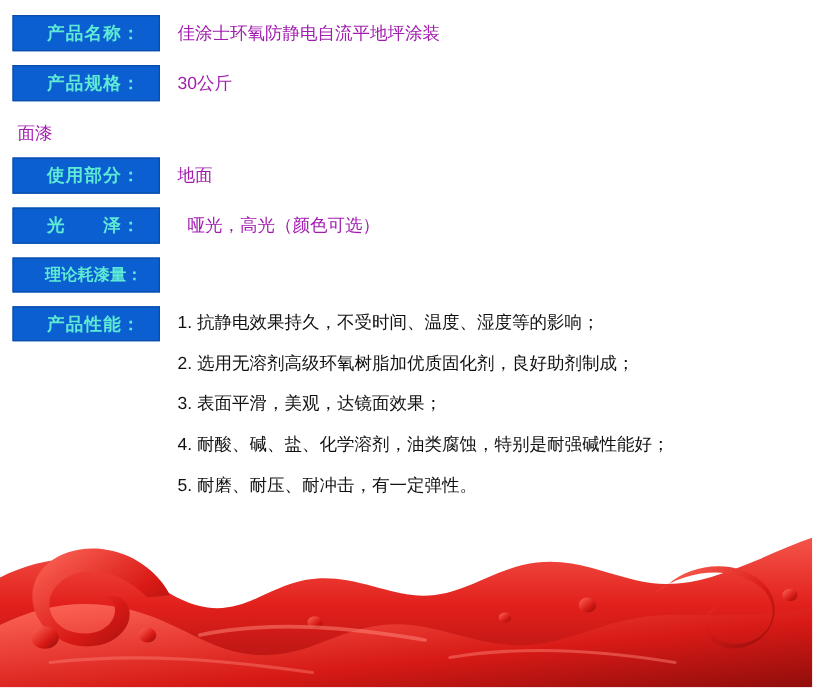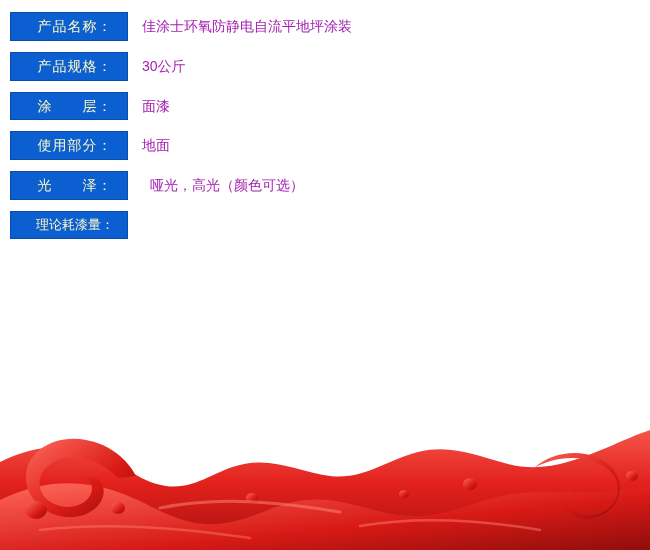--- a/index.html
+++ b/index.html
@@ -38,23 +38,23 @@
     margin-bottom: 11px;
   }
 
   .label-cell {
     width: 118px;
     min-width: 118px;
     margin-left: 10px;
     background: #1565d8;
     background: #0b5fd0;
     border: 1px solid #0a4da8;
-    color: #fef9c3;
+    color: #5eead4;
     font-size: 14px;
-    font-weight: normal;
+    font-weight: bold;
     letter-spacing: 1px;
     text-align: center;
     padding: 5px 2px 5px 14px;
     line-height: 1.2;
     white-space: nowrap;
   }
   .label-cell.small {
     font-size: 13px;
     letter-spacing: 0px;
   }
@@ -112,38 +112,47 @@
       <div class="value-cell">佳涂士环氧防静电自流平地坪涂装</div>
     </div>
 
 
     <div class="spec-row">
       <div class="label-cell">产品规格：</div>
       <div class="value-cell">30公斤</div>
     </div>
 
     <div class="spec-row">
-      <div class="label-cell">涂　　层：</div>
       <div class="value-cell">面漆</div>
     </div>
 
     <div class="spec-row">
       <div class="label-cell">使用部分：</div>
       <div class="value-cell">地面</div>
     </div>
 
     <div class="spec-row">
       <div class="label-cell">光　　泽：</div>
       <div class="value-cell indent">哑光，高光（颜色可选）</div>
     </div>
 
     <div class="spec-row">
       <div class="label-cell small">理论耗漆量：</div>
     </div>
 
+    <div class="spec-row">
+      <div class="label-cell">产品性能：</div>
+      <ul class="perf-list">
+        <li>1. 抗静电效果持久，不受时间、温度、湿度等的影响；</li>
+        <li>2. 选用无溶剂高级环氧树脂加优质固化剂，良好助剂制成；</li>
+        <li>3. 表面平滑，美观，达镜面效果；</li>
+        <li>4. 耐酸、碱、盐、化学溶剂，油类腐蚀，特别是耐强碱性能好；</li>
+        <li>5. 耐磨、耐压、耐冲击，有一定弹性。</li>
+      </ul>
+    </div>
 
   </div>
 
   <div id="splash">
     <svg width="650" height="160" viewBox="0 0 650 160" xmlns="http://www.w3.org/2000/svg">
       <defs>
         <linearGradient id="gRed" x1="0" y1="0" x2="0" y2="1">
           <stop offset="0%" stop-color="#f4554a"></stop>
           <stop offset="45%" stop-color="#e2201c"></stop>
           <stop offset="100%" stop-color="#a8110f"></stop>

